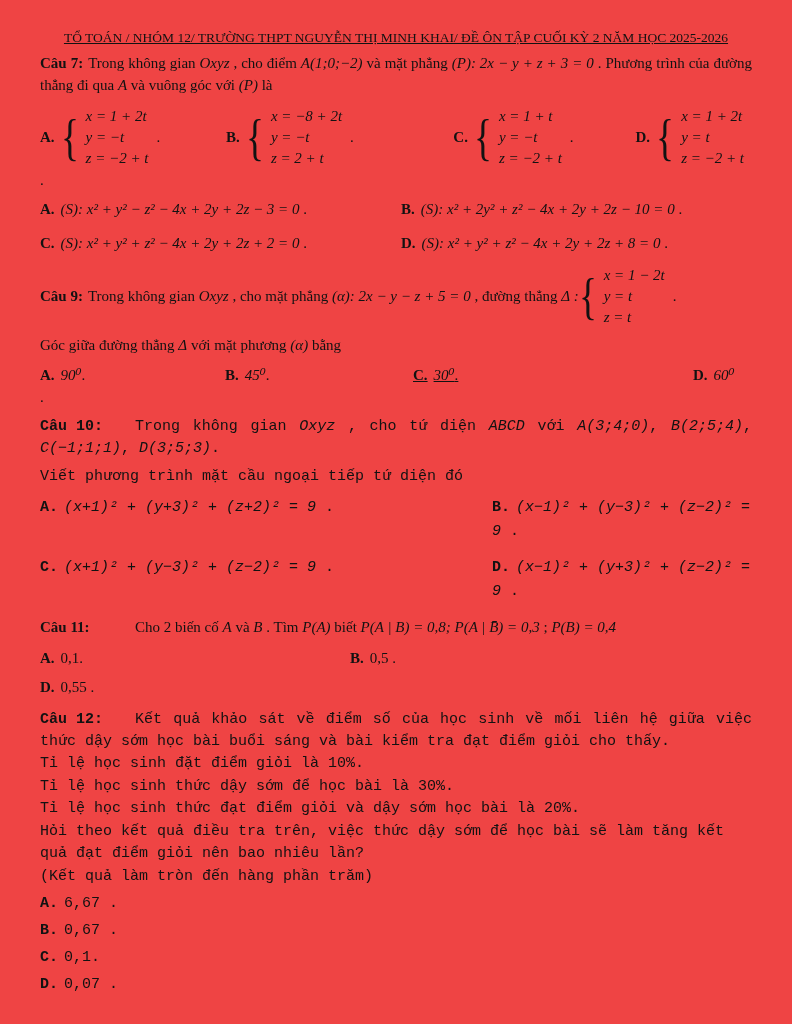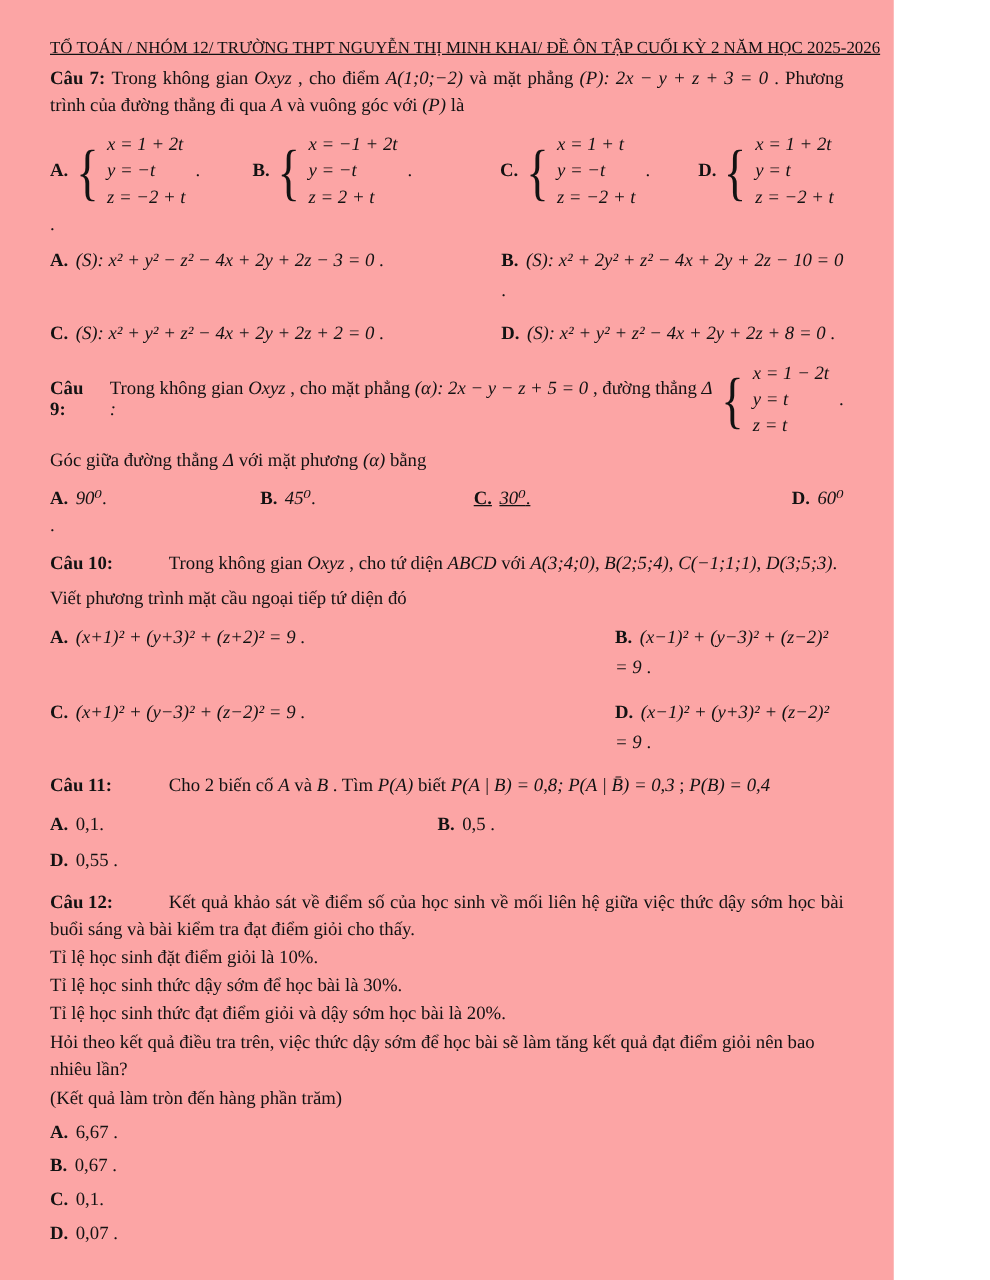--- a/index.html
+++ b/index.html
@@ -1,18 +1,18 @@
 <!DOCTYPE html>
 <html><head>
 <meta charset="utf-8">
 <style>
   html,body{margin:0;padding:0;background:#ffffff;}
   .page{
-    position:relative; width:715px; height:1024px; box-sizing:border-box;
-    padding:30px 40px 0 40px; background:#fca5a5; color:#121212;
+    position:relative; width:792px; height:1024px; box-sizing:border-box;
+    padding:30px 40px 0 40px; background:#ef4444; color:#121212;
     font-family:"Liberation Serif","DejaVu Serif",serif; font-size:15px; overflow:hidden;
   }
   .header{ text-align:center; font-size:13.5px; white-space:nowrap; }
   .header .u{ text-decoration:underline; }
   .para{ text-align:justify; line-height:22px; margin:6px 0 0 0; }
   .line{ line-height:22px; margin:6px 0 0 0; }
   .qlabel{ font-weight:bold; margin-right:5px; }
   .qlabel.tab{ display:inline-block; width:95px; margin-right:0; }
   .olabel{ font-weight:bold; margin-right:6px; }
   .m{ font-style:italic; }
@@ -29,21 +29,21 @@
   .dotline{ margin:2px 0 0 0; line-height:18px; }
   .optgrid{ display:grid; margin-top:8px;gap:32px; }
   .optgrid.g8{ grid-template-columns:329px 1fr; row-gap:10px; }
   .optgrid.g10{ grid-template-columns:420px 1fr; row-gap:12px; }
   .optgrid.g11{ grid-template-columns:278px 1fr; row-gap:5px; }
   .opt{ line-height:24px; }
   .q9line{ display:flex; align-items:center; margin-top:9px; }
   .q9line .suffix{ margin-left:8px; }
   .q9row{ display:flex; margin-top:8px; line-height:22px; }
   .q9row .o1{ width:185px; } .q9row .o2{ width:188px; } .q9row .o3{ width:280px;text-decoration:underline; } .q9row .o4{ flex:1; }
-  .mt10{ margin-top:10px; } .mt12{ margin-top:12px; }
+  .mt10{ margin-top:10px;font-family:Liberation Mono, monospace; } .mt12{ margin-top:12px; }
   .p12{ margin:0; line-height:22.5px; }
   .q12opts p{ margin:5px 0 0 0; line-height:22px; }
   .footer{ position:absolute; left:0; right:0; bottom:42px; text-align:center; }
 </style>
 </head>
 <body>
 
 <div class="page">
 
   <div class="header">
@@ -63,21 +63,21 @@
               <span class="m">z = −2 + t</span>
             </span>
           </span>
         <span class="osuffix">.</span>
       </div>
       <div class="q7opt c2">
         <span class="olabel">B.</span>
         <span class="sys">
             <span class="brace">{</span>
             <span class="lines">
-              <span class="m">x = −1 + 2t</span>
+              <span class="m">x = −8 + 2t</span>
               <span class="m">y = −t</span>
               <span class="m">z = 2 + t</span>
             </span>
           </span>
         <span class="osuffix">.</span>
       </div>
       <div class="q7opt c3">
         <span class="olabel">C.</span>
         <span class="sys">
             <span class="brace">{</span>

